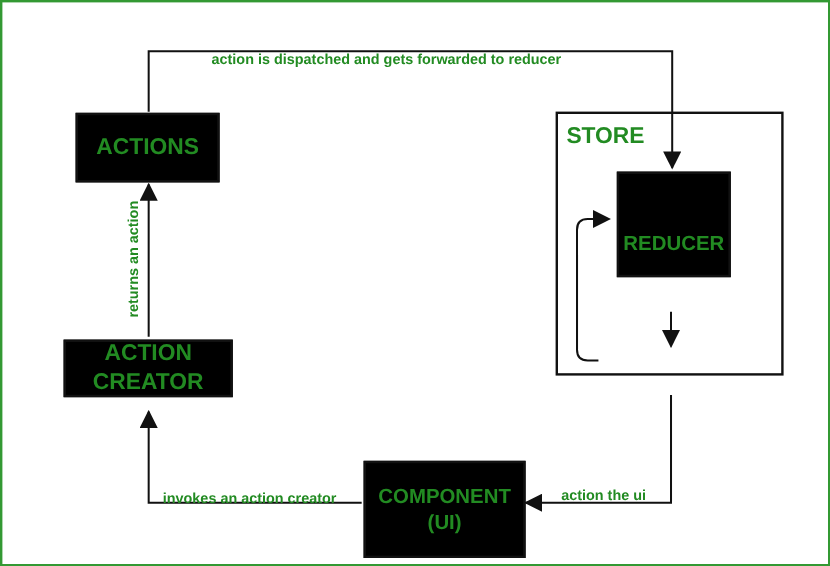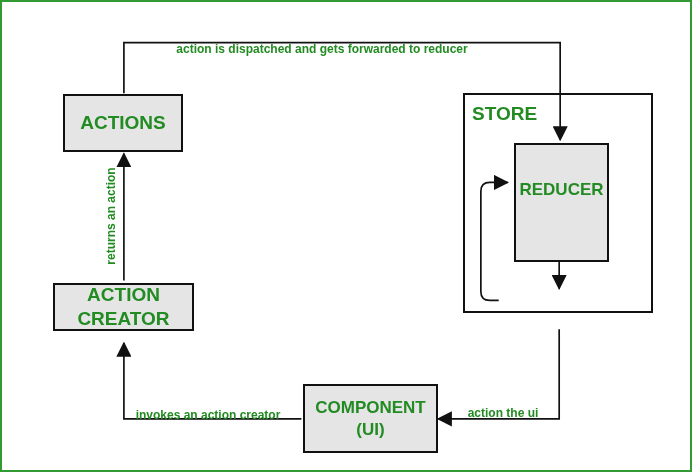--- a/index.html
+++ b/index.html
@@ -16,37 +16,37 @@
     width:692px;height:472px;
     background:var(--bg);
     border:2px solid var(--frame-green);
     box-sizing:border-box;
     overflow:hidden;
   }
   .node{
     position:absolute;
     box-sizing:border-box;
     border:2px solid var(--box-border);
-    background:#e5e5e5;
+    background:#000000;
     color:var(--text-green);
     font-weight:bold;
     display:flex;
     align-items:center;
     justify-content:center;
     text-align:center;
     white-space:pre-line;
     line-height:1.25;
   }
   #node-actions       {left:61px;  top:92px;  width:120px; height:58px;  font-size:19px;}
   #node-action-creator{left:51px;  top:281px; width:141px; height:48px;  font-size:19px;}
   #node-store         {left:461px; top:91px;  width:190px; height:220px; background:transparent; align-items:flex-start; justify-content:flex-start;}
   #node-store .store-label{padding:7px 0 0 7px; font-size:19px; font-weight:bold; color:var(--text-green);}
-  #node-reducer       {left:512px; top:141px; width:95px;  height:119px; font-size:17px; align-items:flex-start; padding-top:34px;}
+  #node-reducer       {left:512px; top:141px; width:95px;  height:88px; font-size:17px; align-items:flex-start; padding-top:47px;}
   #node-state         {left:500px; top:291px; width:122px; height:40px;  font-size:20px;}
-  #node-component     {left:301px; top:382px; width:135px; height:69px;  font-size:17px;}
+  #node-component     {left:301px; top:382px; width:135px; height:81px;  font-size:17px;}
   .edge-label{
     position:absolute;
     color:var(--text-green);
     font-weight:bold;
     font-size:12px;
     white-space:nowrap;
   }
   #label-dispatch{left:320px; top:24px;  transform:translateX(-50%);margin-top:16px;}
   #label-returns {left:109px; top:214px; transform:translate(-50%,-50%) rotate(-90deg);}
   #label-invokes {left:206px; top:406px; transform:translateX(-50%);}

